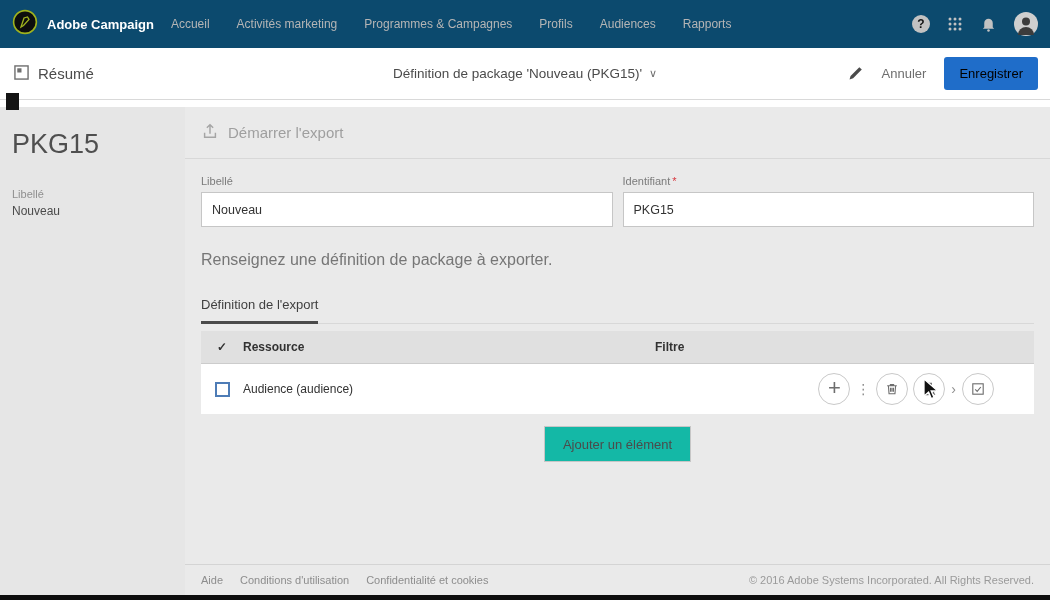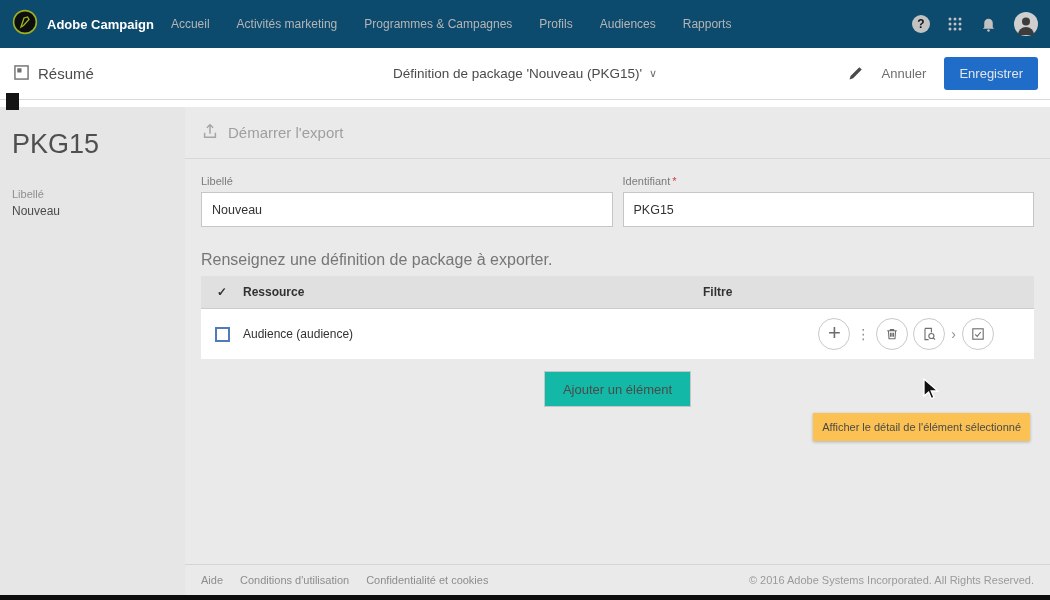--- a/index.html
+++ b/index.html
@@ -19,21 +19,21 @@
 
   
   .subheader { height: 52px; background: #fff; border-bottom: 1px solid #d9d9d9; position: relative;
     display: flex; align-items: center; }
   .summary { display: flex; align-items: center; gap: 9px; margin-left: 14px; color: #4b4b4b; font-size: 15px; }
   .page-title-wrap { position: absolute; left: 50%; transform: translateX(-50%); display: flex;
     align-items: center; gap: 7px; color: #4b4b4b; font-size: 13.5px; cursor: pointer; white-space: nowrap; text-align: right; }
   .chevron-down-glyph { font-size: 11px; color: #6e6e6e; }
   .subheader-right { position: absolute; right: 12px; display: flex; align-items: center; gap: 18px; }
   .cancel { color: #6e6e6e; font-size: 13px; cursor: pointer; }
-  .save-btn { background: #1f6dc9; color: #e5e5e5; border: none; height: 33px; padding: 0 15px;
+  .save-btn { background: #1f6dc9; color: #000000; border: none; height: 33px; padding: 0 15px;
     font-size: 13px; border-radius: 3px; font-family: inherit; cursor: pointer; }
 
   
   .content { display: flex; height: 488px; margin-top: 7px; }
   .sidebar { width: 185px; background: #e6e6e6; padding: 0 12px; position: relative; flex-shrink: 0; }
   .package-id { font-size: 27px; color: #4f4f4f; margin-top: 22px; font-weight: normal; }
   .side-caption { font-size: 11px; color: #8f8f8f; margin-top: 28px; }
   .side-value { font-size: 12px; color: #4b4b4b; margin-top: 4px; }
   .black-tab { position: absolute; left: 6px; top: 93px; width: 13px; height: 17px; background: #141414; z-index: 5; }
 
@@ -51,21 +51,21 @@
   .instruction { padding: 24px 16px 0; font-size: 16px; color: #767676; }
 
   .tabs { margin: 26px 16px 0; border-bottom: 1px solid #d8d8d8; }
   .tab { display: inline-block; font-size: 13px; color: #404040; padding-bottom: 9px;
     border-bottom: 3px solid #4a4a4a; margin-bottom: -1px; cursor: pointer; }
 
   .table { margin: 7px 16px 0; }
   .thead { display: flex; align-items: center; height: 33px; background: #e0e0e0;
     border-bottom: 1px solid #cccccc; font-size: 12px; font-weight: bold; color: #323232; }
   .col-check { width: 42px; text-align: center; }
-  .col-resource { width: 460px; }
+  .col-resource { width: 412px; }
   .col-filter { flex: 1; }
   .trow { display: flex; align-items: center; height: 50px; background: #fff; }
   .checkbox { width: 15px; height: 15px; border: 2px solid #4e7cb6; background: #fff; margin: 0 auto; cursor: pointer; }
   .row-label { font-size: 12px; color: #323232; }
   .actions { margin-left: auto; display: flex; align-items: center; gap: 5px; padding-right: 40px; }
   .circle-btn { width: 32px; height: 32px; border-radius: 50%; border: 1px solid #c9c9c9; background: #fff;
     display: flex; align-items: center; justify-content: center; color: #6e6e6e; cursor: pointer; }
   .plus-glyph { font-size: 22px; line-height: 1; margin-top: -2px; color: #6e6e6e; }
   .mini-glyph { color: #8f8f8f; font-size: 14px; cursor: pointer; padding: 0 1px; }
 
@@ -193,20 +193,23 @@
         <div class="field">
           <div class="field-label">
             <span>Identifiant</span><span class="req">*</span>
           </div>
           <input class="text-input" type="text" value="PKG15" style="">
         </div>
       </div>
 
       <div class="instruction">Renseignez une définition de package à exporter.</div>
 
+      <div class="tabs">
+        <span class="tab">Définition de l'export</span>
+      </div>
 
       <div class="table">
         <div class="thead">
           <span class="col-check">✓</span>
           <span class="col-resource">Ressource</span>
           <span class="col-filter">Filtre</span>
         </div>
         <div class="trow">
           <span class="col-check">
             <span class="checkbox" style="display:block"></span>
@@ -236,21 +239,20 @@
                 <rect x="3.5" y="3.5" width="13" height="13"></rect>
                 <path d="M6.5 10.5 L9 13 L13.5 7.5"></path>
               </svg>
             </span>
           </span>
         </div>
       </div>
 
       <button class="add-btn">Ajouter un élément</button>
 
-      <div class="tooltip">Afficher le détail de l'élément sélectionné</div>
 
       <footer class="main-footer">
         <span class="footer-link">Aide</span>
         <span class="footer-link">Conditions d'utilisation</span>
         <span class="footer-link">Confidentialité et cookies</span>
         <span class="copyright">© 2016 Adobe Systems Incorporated. All Rights Reserved.</span>
       </footer>
     </main>
   </div>
 

